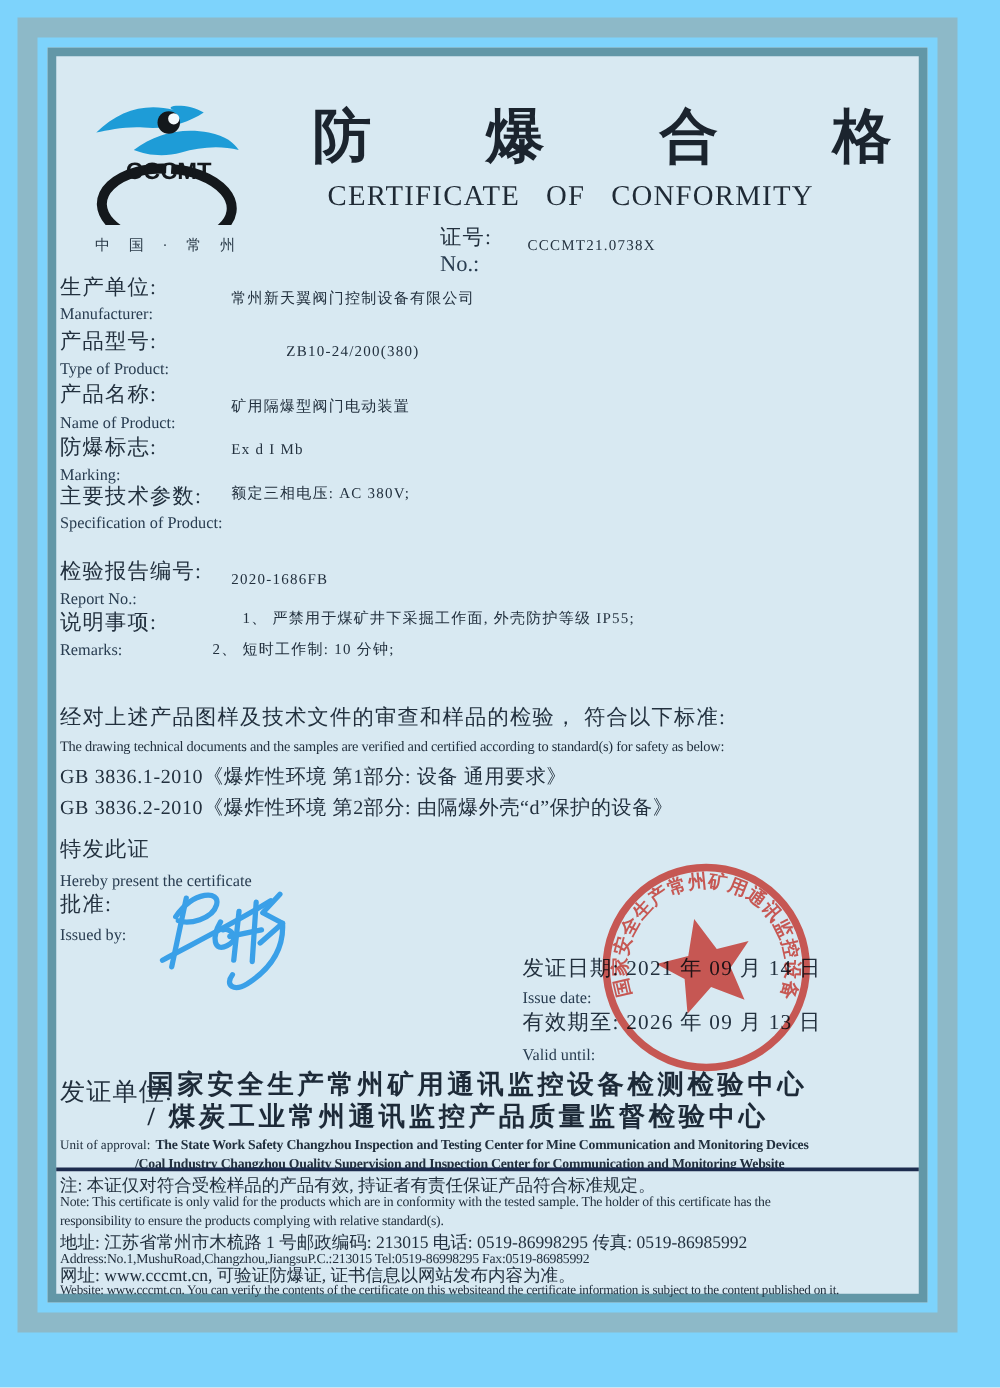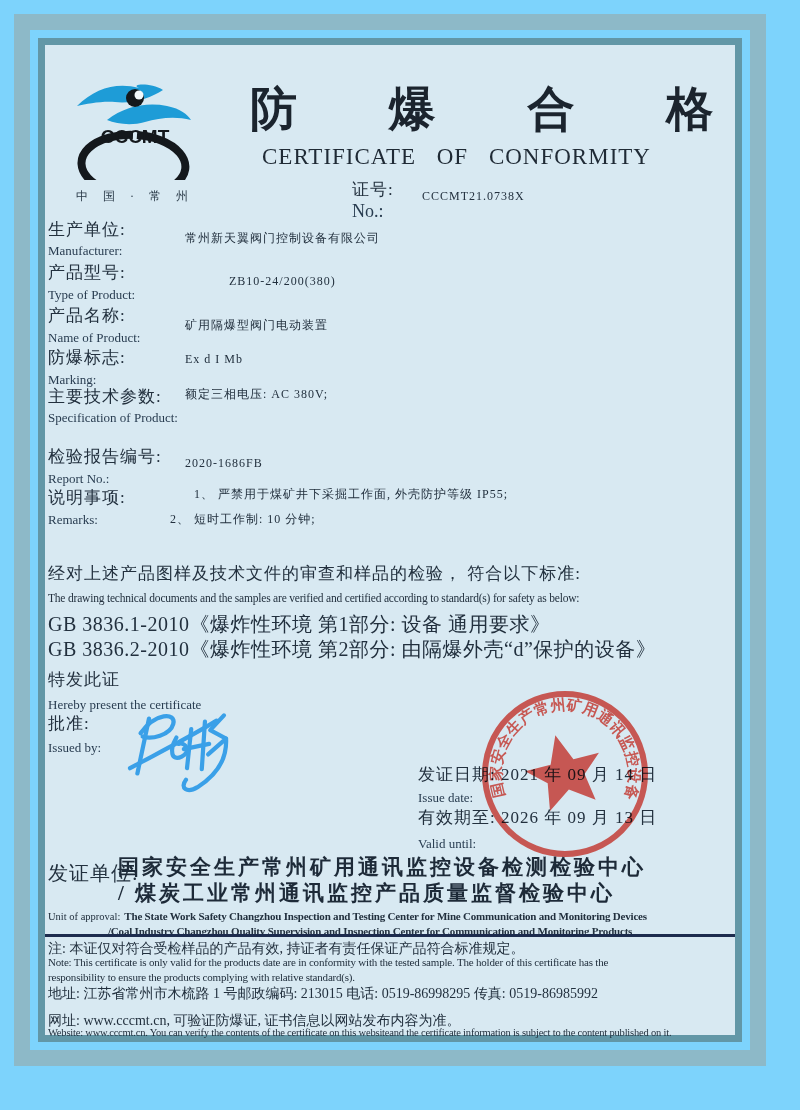--- a/index.html
+++ b/index.html
@@ -13,21 +13,21 @@
   .frame-band{position:absolute;left:14px;top:14px;right:34px;bottom:44px;
     border:16px solid #8db9c8;}
   .frame-line{position:absolute;left:38px;top:38px;right:58px;bottom:68px;
     border:7px solid #6297a7;background:#d8e9f2;}
   
   .lcn{font-size:17px;letter-spacing:1px;white-space:nowrap;}
   .len{font-size:13px;white-space:nowrap;color:#283c50;}
   .val{font-size:12px;letter-spacing:1px;white-space:nowrap;}
   .title{font-size:47px;font-weight:bold;letter-spacing:40px;white-space:nowrap;color:#1b242e;}
   .subtitle{font-size:23px;letter-spacing:1px;word-spacing:14px;white-space:nowrap;color:#1f2a35;}
-  .std{font-size:20px;letter-spacing:0.5px;white-space:nowrap;text-align:center;}
+  .std{font-size:16px;letter-spacing:0.5px;white-space:nowrap;text-align:center;}
   .unit-cn{font-size:21px;font-weight:bold;letter-spacing:3px;white-space:nowrap;color:#1d2a38;}
   .unit-en{font-size:11px;font-weight:bold;white-space:nowrap;letter-spacing:-0.2px;}
   .note-cn{font-size:14px;white-space:nowrap;}
   .note-en{font-size:11px;white-space:nowrap;letter-spacing:-0.2px;}
   .divider{position:absolute;left:45px;top:934px;width:690px;height:3px;background:#1d2c4e;}
   .logo-region{font-size:12px;letter-spacing:6px;white-space:nowrap;color:#2a3a48;}
   svg{display:block;}
 </style>
 </head>
 <body>
@@ -130,23 +130,24 @@
     </text>
   </svg>
 
   <div class="abs lcn" style="left:48px;top:860px;font-size:20px;">发证单位:</div>
   <div class="abs unit-cn" style="left:118px;top:853px;">国家安全生产常州矿用通讯监控设备检测检验中心</div>
   <div class="abs unit-cn" style="left:118px;top:879px;">/ 煤炭工业常州通讯监控产品质量监督检验中心</div>
   <div class="abs" style="left:48px;top:906px;white-space:nowrap;">
     <span style="font-size:10.5px;">Unit of approval:</span>
     <span class="unit-en">The State Work Safety Changzhou Inspection and Testing Center for Mine Communication and Monitoring Devices</span>
   </div>
-  <div class="abs unit-en" style="left:108px;top:925px;">/Coal Industry Changzhou Quality Supervision and Inspection Center for Communication and Monitoring Products</div>
+  <div class="abs unit-en" style="left:108px;top:925px;">/Coal Industry Changzhou Quality Supervision and Inspection Center for Communication and Monitoring Website</div>
 
   <div class="divider"></div>
 
   <div class="abs note-cn" style="left:48px;top:940px;">注: 本证仅对符合受检样品的产品有效, 持证者有责任保证产品符合标准规定。</div>
-  <div class="abs note-en" style="left:48px;top:956px;">Note: This certificate is only valid for the products date are in conformity with the tested sample. The holder of this certificate has the</div>
+  <div class="abs note-en" style="left:48px;top:956px;">Note: This certificate is only valid for the products which are in conformity with the tested sample. The holder of this certificate has the</div>
   <div class="abs note-en" style="left:48px;top:971px;">responsibility to ensure the products complying with relative standard(s).</div>
   <div class="abs note-cn" style="left:48px;top:985px;">地址: 江苏省常州市木梳路 1 号邮政编码: 213015 电话: 0519-86998295   传真: 0519-86985992</div>
+  <div class="abs note-en" style="left:48px;top:1001px;">Address:No.1,MushuRoad,Changzhou,JiangsuP.C.:213015   Tel:0519-86998295 Fax:0519-86985992</div>
   <div class="abs note-cn" style="left:48px;top:1012px;">网址: www.cccmt.cn, 可验证防爆证, 证书信息以网站发布内容为准。</div>
   <div class="abs note-en" style="left:48px;top:1027px;font-size:10.5px;">Website: www.cccmt.cn. You can verify the contents of the certificate on this websiteand the certificate information is subject to the content published on it.</div>
 </div>
 
 </body></html>

